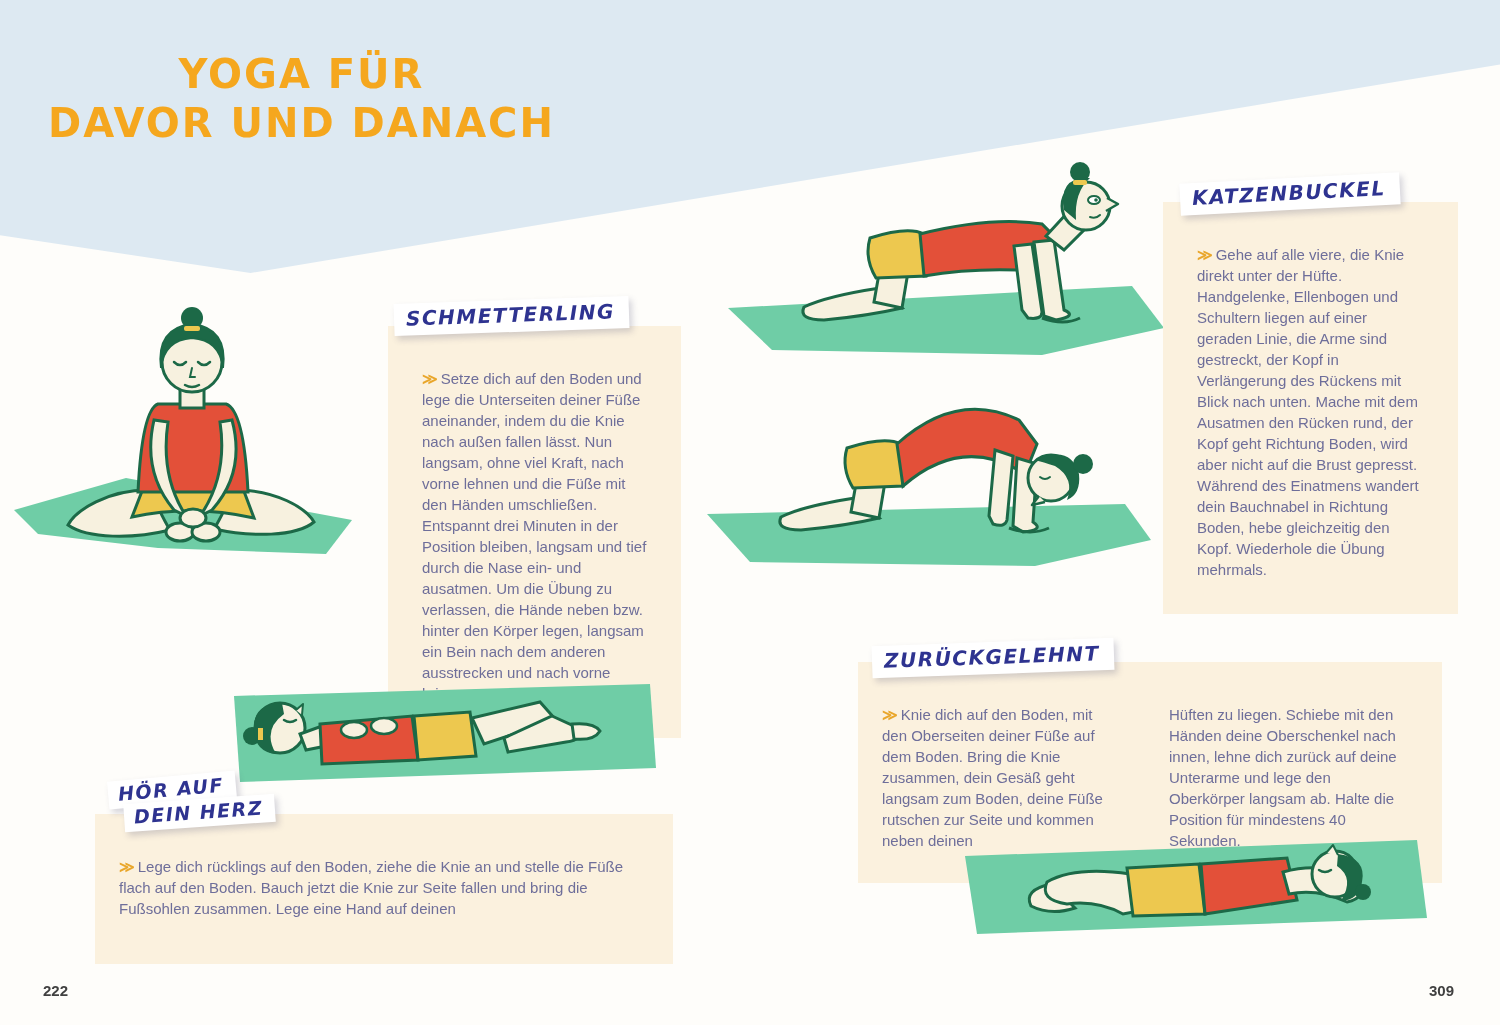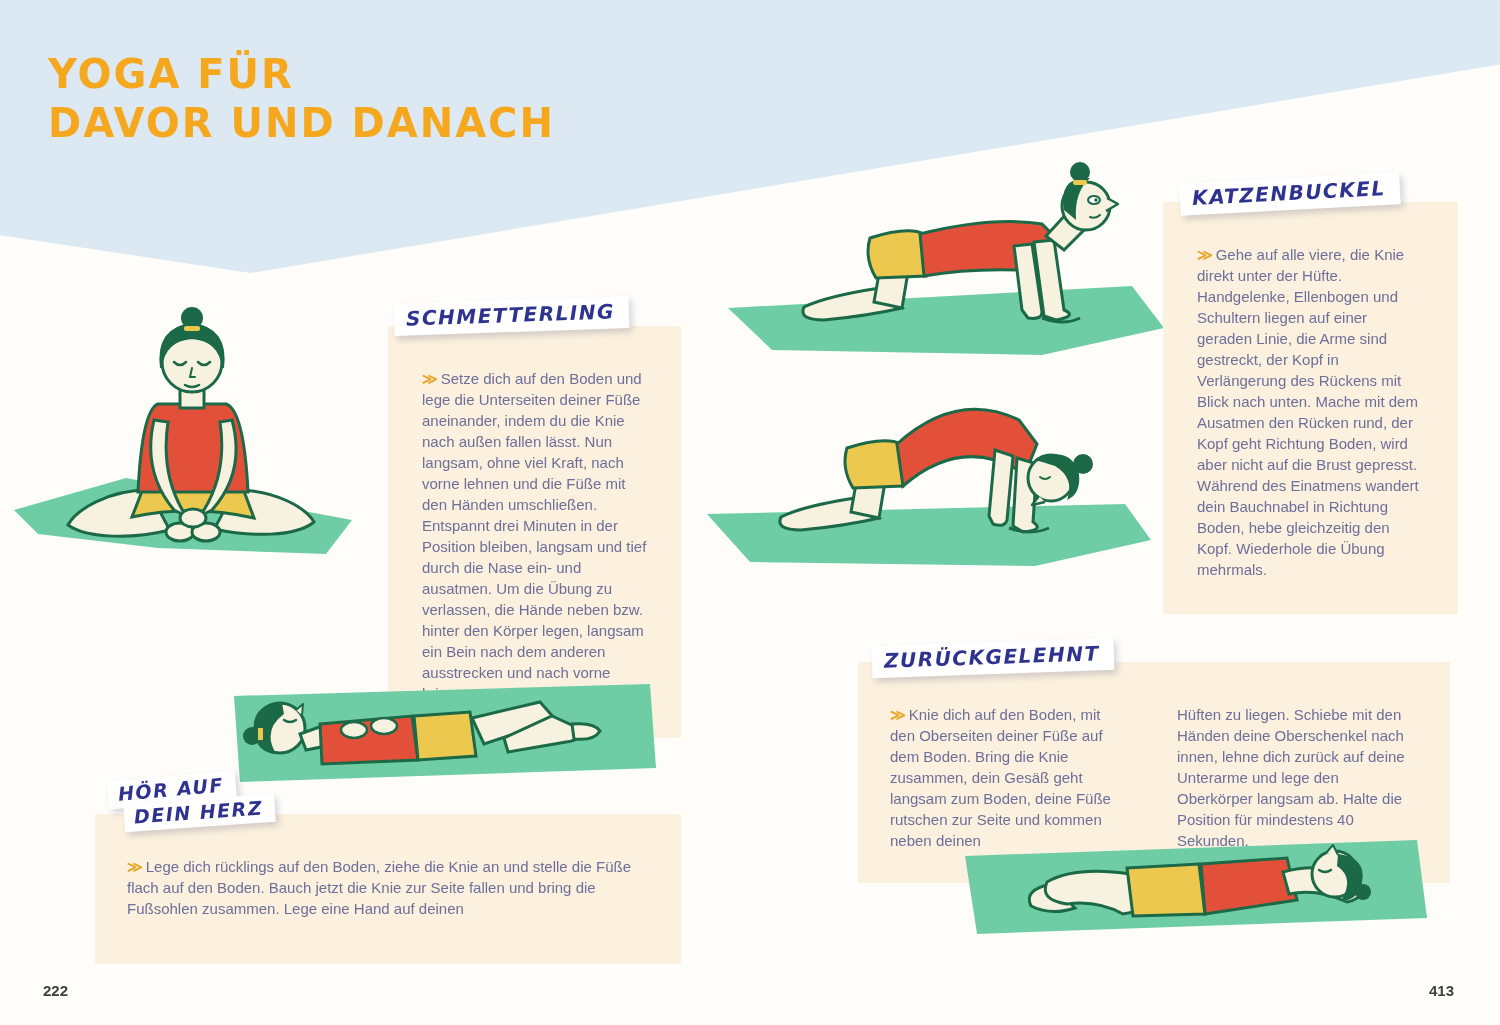--- a/index.html
+++ b/index.html
@@ -11,21 +11,21 @@
   
   .header-shape{
     position:absolute;left:0;top:0;width:1500px;height:280px;
     background:#dde9f2;
     clip-path:polygon(0% 0%,100% 0%,100% 23%,16.7% 97.5%,0% 84%);
   }
   .title{
     position:absolute;left:48px;top:50px;margin:0;
     font-family:"DejaVu Sans",sans-serif;font-weight:800;
     font-size:40px;line-height:49px;letter-spacing:2px;
-    color:#f5a71e;text-transform:uppercase;
+    color:#f5a71e;text-transform:uppercase;text-align:center;
   }
   .title span{display:block;}
   
   .sticker{
     position:absolute;z-index:5;background:#ffffff;
     padding:3px 14px 5px 12px;
     box-shadow:3px 4px 6px rgba(70,70,110,.22);
     font-family:"DejaVu Sans",sans-serif;font-weight:bold;font-style:italic;
     font-size:20px;letter-spacing:1.5px;color:#2e3390;white-space:nowrap;
   }
@@ -33,21 +33,21 @@
   .sticker.r2{transform:rotate(-3deg);}
   .sticker.stack{padding:2px 12px 4px 10px;font-size:19px;}
   
   .card{
     position:absolute;background:#fbf1de;
     color:#6e6e9a;font-size:15px;line-height:21px;
   }
   .card p{margin:16px;}
   .card .chev{color:#e9a62a;font-weight:bold;letter-spacing:-2px;margin-right:5px;}
   .card.single{padding:26px 17px 18px 18px;}
-  .card.cols{display:flex;padding:26px 18px 16px 16px;}
+  .card.cols{display:flex;padding:26px 18px 16px 8px;}
   .card.cols .col{flex:1;}
   .card.cols .col + .col{margin-left:32px;}
   .illo{position:absolute;}
   .illo svg{display:block;width:100%;height:100%;}
   .pagenum{
     position:absolute;bottom:26px;font-size:15px;font-weight:600;color:#404040;
   }
   .pagenum.left{left:43px;}
   .pagenum.right{right:46px;}
 </style>
@@ -189,15 +189,15 @@
       <path d="M328,50 Q372,38 404,60 Q412,76 392,80 Q362,66 334,72 Z" fill="#f7f1df" stroke="#1c6947" stroke-width="3"></path>
       <circle cx="380" cy="52" r="23" fill="#f7f1df" stroke="#1c6947" stroke-width="3"></circle>
       <path d="M371,31 L378,23 L383,33" fill="#f7f1df" stroke="#1c6947" stroke-width="2" stroke-linejoin="round"></path>
       <path d="M383,32 Q412,36 407,60 Q404,78 386,79 Q400,56 382,44 Z" fill="#1c6947"></path>
       <circle cx="408" cy="70" r="8" fill="#1c6947"></circle>
       <path d="M364,48 Q370,52 376,48" stroke="#1c6947" stroke-width="2.5" fill="none" stroke-linecap="round"></path>
     </svg>
   </div>
 
   <div class="pagenum left">222</div>
-  <div class="pagenum right">413</div>
+  <div class="pagenum right">309</div>
 
 </div>
 
 </body></html>

